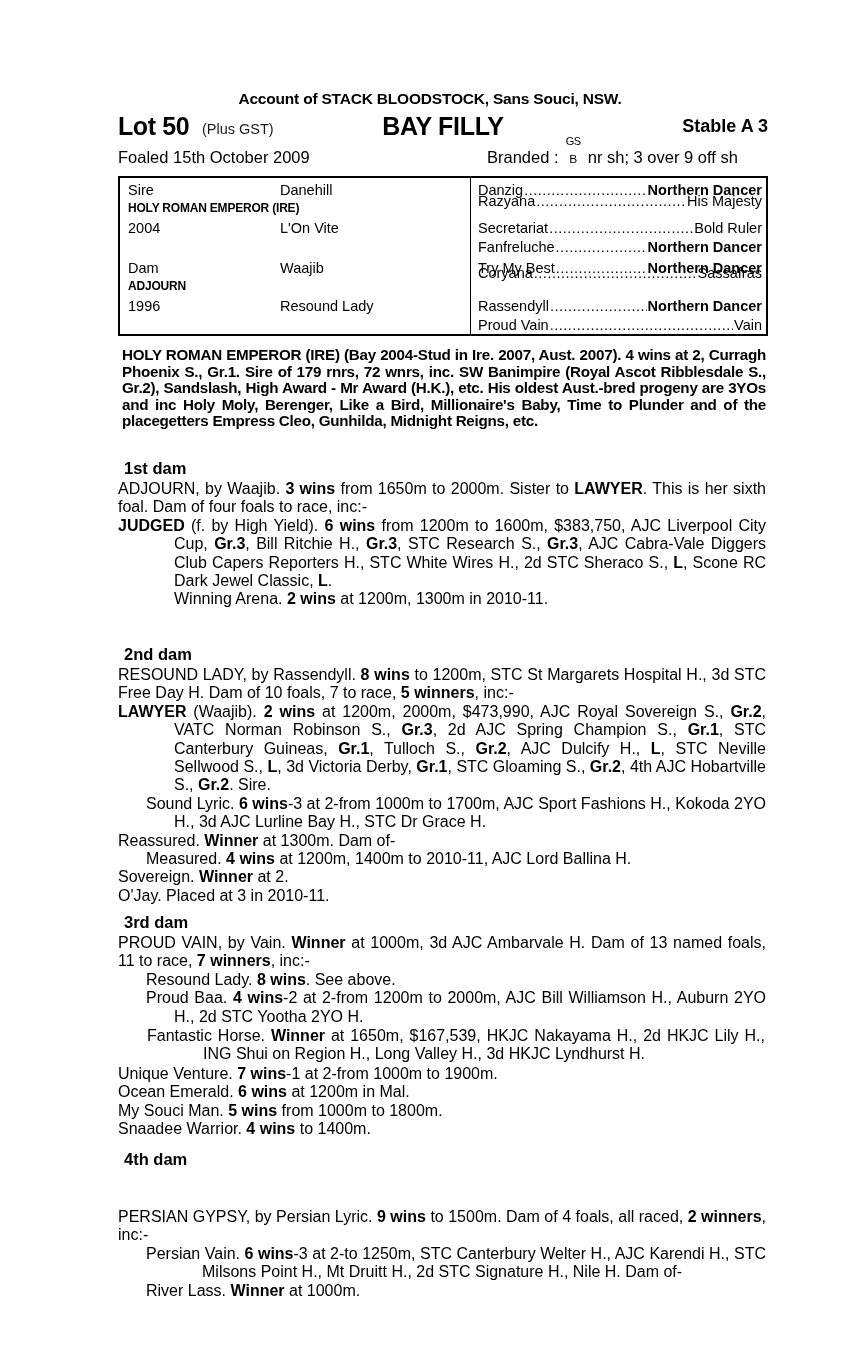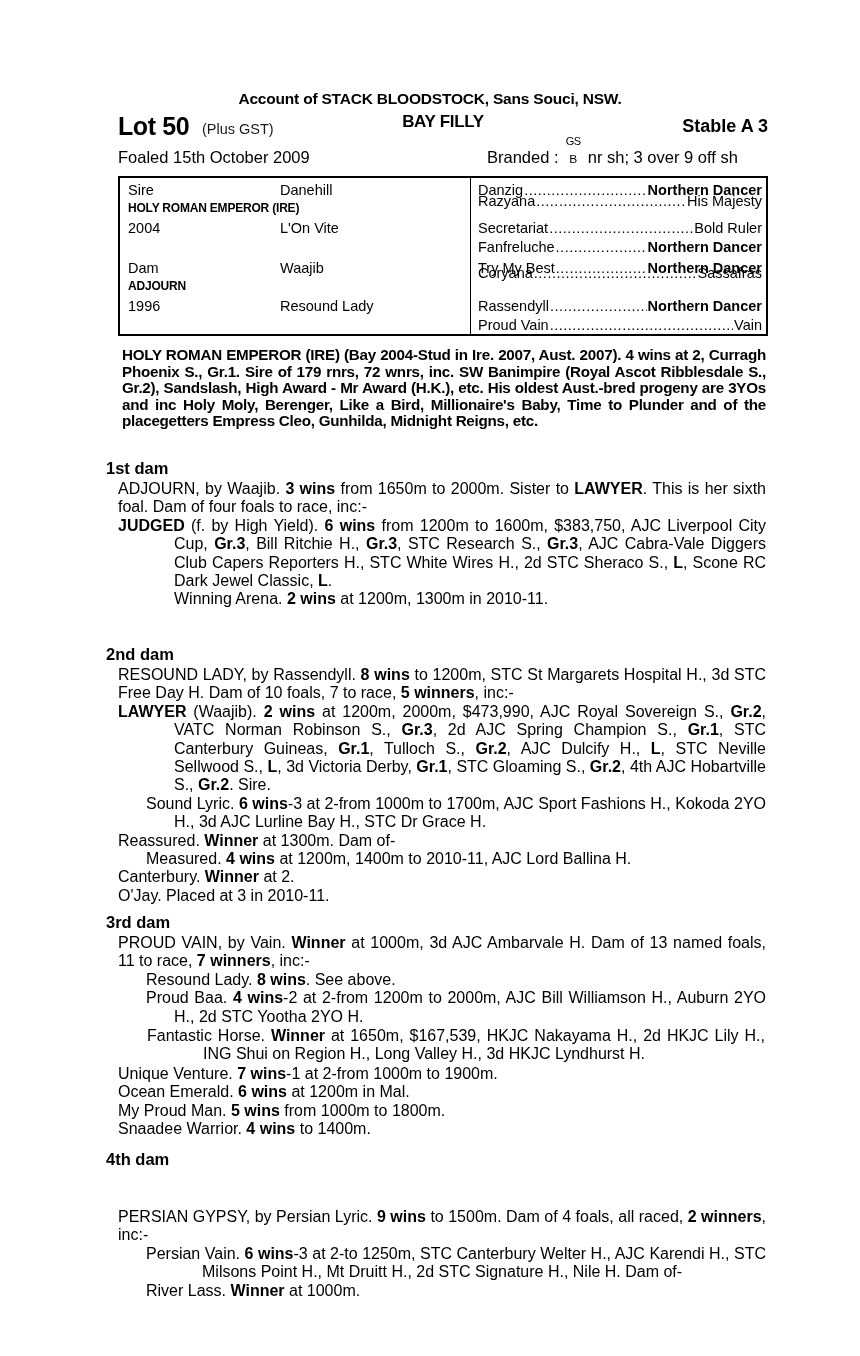--- a/index.html
+++ b/index.html
@@ -50,21 +50,21 @@
     left: 84px; top: 9px;
     font-size: 14.5px;
     color: #1a1a1a;
   }
   .sex-colour {
     position: absolute;
     left: 0; top: 0;
     width: 650px;
     text-align: center;
     font-weight: bold;
-    font-size: 17px;
+    font-size: 25px;
     letter-spacing: -0.3px;
   }
   .stable {
     position: absolute;
     right: 0; top: 4px;
     font-weight: bold;
     font-size: 18px;
   }
   .foaled {
     position: absolute;
@@ -160,21 +160,21 @@
     font-weight: bold;
     font-size: 15.2px;
     line-height: 16.6px;
     text-align: justify;
     letter-spacing: -0.25px;
   }
 
   
   .dam-head {
     position: absolute;
-    left: 106px;
+    left: 124px;
     font-weight: bold;
     font-size: 16.5px;
   }
   .dam-block {
     position: absolute;
     left: 118px;
     width: 648px;
     font-size: 16px;
     line-height: 18.4px;
   }
@@ -312,32 +312,32 @@
         <p class="hang1"><span class="bold">JUDGED</span><span> (f. by High Yield). </span><span class="bold">6 wins</span><span> from 1200m to 1600m, $383,750, AJC Liverpool City Cup, </span><span class="bold">Gr.3</span><span>, Bill Ritchie H., </span><span class="bold">Gr.3</span><span>, STC Research S., </span><span class="bold">Gr.3</span><span>, AJC Cabra-Vale Diggers Club Capers Reporters H., STC White Wires H., 2d STC Sheraco S., </span><span class="bold">L</span><span>, Scone RC Dark Jewel Classic, </span><span class="bold">L</span><span>.</span></p>
         <p class="ind-c nojust"><span>Winning Arena. </span><span class="bold">2 wins</span><span> at 1200m, 1300m in 2010-11.</span></p>
       </div>
       <div class="dam-head" style="top: 645px;">2nd dam</div>
       <div class="dam-block" style="top: 666px;">
         <p class="p0"><span>RESOUND LADY, by Rassendyll. </span><span class="bold">8 wins</span><span> to 1200m, STC St Margarets Hospital H., 3d STC Free Day H. Dam of 10 foals, 7 to race, </span><span class="bold">5 winners</span><span>, inc:-</span></p>
         <p class="hang1"><span class="bold">LAWYER</span><span> (Waajib). </span><span class="bold">2 wins</span><span> at 1200m, 2000m, $473,990, AJC Royal Sovereign S., </span><span class="bold">Gr.2</span><span>, VATC Norman Robinson S., </span><span class="bold">Gr.3</span><span>, 2d AJC Spring Champion S., </span><span class="bold">Gr.1</span><span>, STC Canterbury Guineas, </span><span class="bold">Gr.1</span><span>, Tulloch S., </span><span class="bold">Gr.2</span><span>, AJC Dulcify H., </span><span class="bold">L</span><span>, STC Neville Sellwood S., </span><span class="bold">L</span><span>, 3d Victoria Derby, </span><span class="bold">Gr.1</span><span>, STC Gloaming S., </span><span class="bold">Gr.2</span><span>, 4th AJC Hobartville S., </span><span class="bold">Gr.2</span><span>. Sire.</span></p>
         <p class="ind-b"><span>Sound Lyric. </span><span class="bold">6 wins</span><span>-3 at 2-from 1000m to 1700m, AJC Sport Fashions H., Kokoda 2YO H., 3d AJC Lurline Bay H., STC Dr Grace H.</span></p>
         <p class="p0 nojust"><span>Reassured. </span><span class="bold">Winner</span><span> at 1300m. Dam of-</span></p>
         <p class="ind-a nojust"><span>Measured. </span><span class="bold">4 wins</span><span> at 1200m, 1400m to 2010-11, AJC Lord Ballina H.</span></p>
-        <p class="p0 nojust"><span>Canterbury. </span><span class="bold">Winner</span><span> at 2.</span></p>
+        <p class="p0 nojust"><span>Sovereign. </span><span class="bold">Winner</span><span> at 2.</span></p>
         <p class="p0 nojust"><span>O'Jay. Placed at 3 in 2010-11.</span></p>
       </div>
       <div class="dam-head" style="top: 913px;">3rd dam</div>
       <div class="dam-block" style="top: 934px;">
         <p class="p0"><span>PROUD VAIN, by Vain. </span><span class="bold">Winner</span><span> at 1000m, 3d AJC Ambarvale H. Dam of 13 named foals, 11 to race, </span><span class="bold">7 winners</span><span>, inc:-</span></p>
         <p class="ind-a nojust"><span>Resound Lady. </span><span class="bold">8 wins</span><span>. See above.</span></p>
         <p class="ind-b"><span>Proud Baa. </span><span class="bold">4 wins</span><span>-2 at 2-from 1200m to 2000m, AJC Bill Williamson H., Auburn 2YO H., 2d STC Yootha 2YO H.</span></p>
         <p class="hang3"><span>Fantastic Horse. </span><span class="bold">Winner</span><span> at 1650m, $167,539, HKJC Nakayama H., 2d HKJC Lily H., ING Shui on Region H., Long Valley H., 3d HKJC Lyndhurst H.</span></p>
         <p class="p0 nojust"><span>Unique Venture. </span><span class="bold">7 wins</span><span>-1 at 2-from 1000m to 1900m.</span></p>
         <p class="p0 nojust"><span>Ocean Emerald. </span><span class="bold">6 wins</span><span> at 1200m in Mal.</span></p>
-        <p class="p0 nojust"><span>My Proud Man. </span><span class="bold">5 wins</span><span> from 1000m to 1800m.</span></p>
+        <p class="p0 nojust"><span>My Souci Man. </span><span class="bold">5 wins</span><span> from 1000m to 1800m.</span></p>
         <p class="p0 nojust"><span>Snaadee Warrior. </span><span class="bold">4 wins</span><span> to 1400m.</span></p>
       </div>
       <div class="dam-head" style="top: 1150px;">4th dam</div>
       <div class="dam-block" style="top: 1208px;">
         <p class="p0"><span>PERSIAN GYPSY, by Persian Lyric. </span><span class="bold">9 wins</span><span> to 1500m. Dam of 4 foals, all raced, </span><span class="bold">2 winners</span><span>, inc:-</span></p>
         <p class="hang2"><span>Persian Vain. </span><span class="bold">6 wins</span><span>-3 at 2-to 1250m, STC Canterbury Welter H., AJC Karendi H., STC Milsons Point H., Mt Druitt H., 2d STC Signature H., Nile H. Dam of-</span></p>
         <p class="ind-b nojust"><span>River Lass. </span><span class="bold">Winner</span><span> at 1000m.</span></p>
       </div>
     </div>
 

